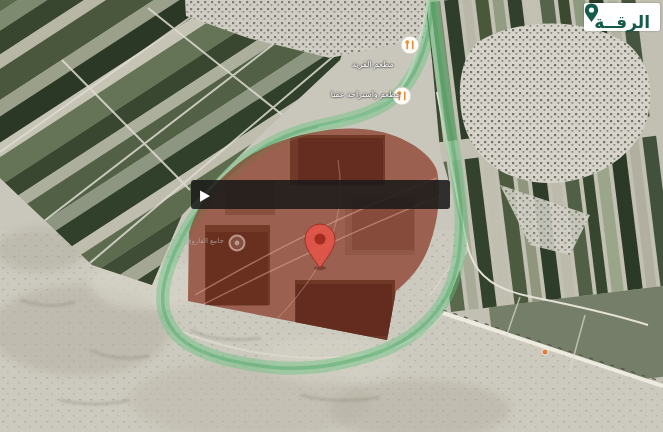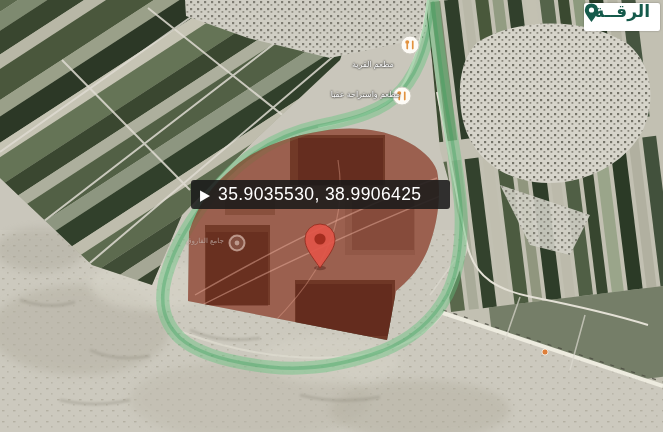--- a/index.html
+++ b/index.html
@@ -14,21 +14,21 @@
     position:absolute;left:191px;top:180px;width:259px;height:29px;
     background:rgba(26,26,26,.88);border-radius:3px;
     display:flex;align-items:center;gap:8px;padding:0 0 0 9px;box-sizing:border-box;
     color:#fff;
   }
   .coord-bar .play{font-size:13px;line-height:1;color:#fff;transform:scaleY(1.15);}
   .coord-bar .val{font-size:17.5px;letter-spacing:.4px;white-space:nowrap;}
   
   .place-badge{
     position:absolute;top:3px;right:3px;height:28px;background:#fff;
-    display:flex;align-items:flex-start;gap:7px;padding:0 10px;box-sizing:border-box;
+    display:flex;align-items:flex-end;gap:7px;padding:0 10px;box-sizing:border-box;
     border-radius:2px;box-shadow:0 0 2px rgba(0,0,0,.35);
   }
   .place-badge .lbl{color:#155a4b;font-size:17px;font-weight:bold;line-height:1;direction:rtl;}
   
   .map-label{
     position:absolute;color:#fff;font-size:8px;line-height:1.1;direction:rtl;text-align:left;
     text-shadow:0 0 2px rgba(40,40,40,.95),0 0 2px rgba(40,40,40,.95);white-space:nowrap;
   }
   .map-label.faint{color:rgba(244,230,222,.55);text-shadow:0 0 1px rgba(60,30,25,.5);font-size:7px;}
 </style>
@@ -217,21 +217,20 @@
   <circle cx="545" cy="352" r="3" fill="#dd7f3a" stroke="#fff" stroke-width=".7"></circle>
 </svg>
 
 <div class="map-label" style="left:352px;top:40px;width:46px;margin-top:21px;">مطعم القرية</div>
 <div class="map-label" style="left:336px;top:91px;width:64px;">مطعم واستراحة عقبا</div>
 
 <div class="map-label faint" style="left:186px;top:237px;width:44px;">جامع الفاروق</div>
 
 <div class="coord-bar">
   <span class="play">▶</span>
-  <span class="val">35.9035530, 38.9906425</span>
 </div>
 
 <div class="place-badge">
   <svg width="15" height="20" viewBox="0 0 15 20">
     <path d="M 7.5,19 C 3.4,13.5 0.8,10.3 0.8,7.1 a 6.7,6.7 0 1 1 13.4,0 C 14.2,10.3 11.6,13.5 7.5,19 Z" fill="#155a4b"></path>
     <circle cx="7.5" cy="7" r="2.6" fill="#ffffff"></circle>
   </svg>
   <span class="lbl">الرقــة</span>
 </div>
 

